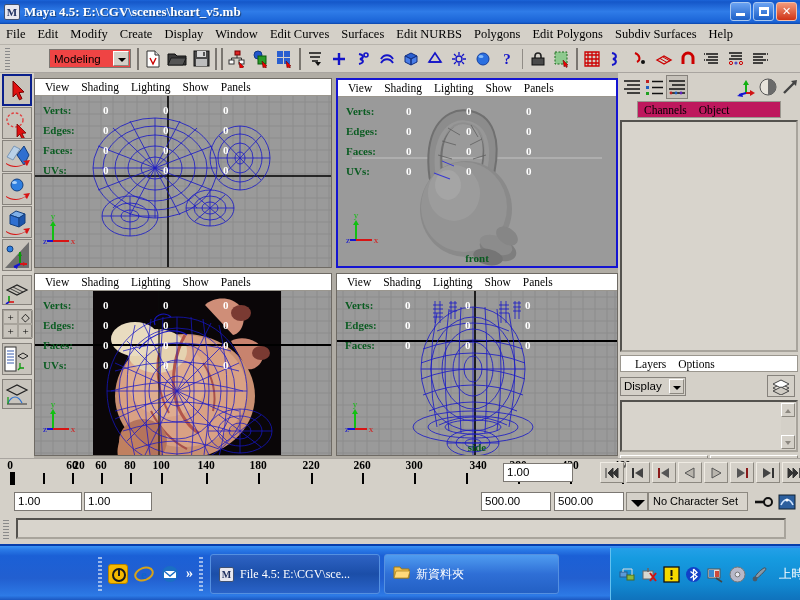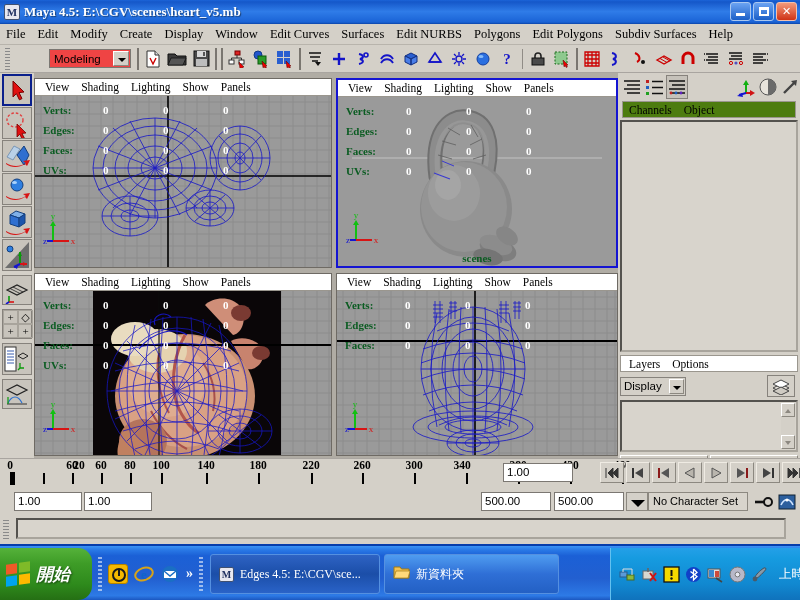--- a/index.html
+++ b/index.html
@@ -127,31 +127,31 @@
     font-family:"Liberation Serif",serif;
   }
   .axis{position:absolute;left:8px;bottom:18px;width:40px;height:40px;z-index:6;}
 
   
   .rightpanel{position:absolute;left:618px;top:73px;width:182px;height:385px;background:#d4d0c8;}
   .rp-tools{height:28px;display:flex;align-items:center;padding-left:4px;gap:1px;}
   .rp-tool{width:26px;height:24px;display:flex;align-items:center;justify-content:center;position:relative;}
   .rp-tool.sel{border:1px solid #86827c;background:#c6c2ba;}
   .cb-head{
-    height:17px;background:#4d7c0f;border:1px solid #9a968e;margin:0 4px;
+    height:17px;background:#be185d;border:1px solid #9a968e;margin:0 19px;
     display:flex;align-items:center;padding-left:6px;gap:12px;
   }
   .cb-head span{font-size:11.5px;font-family:"Liberation Serif",serif;}
   .cb-body{
     margin:2px 2px 0 2px;height:232px;background:#d8d4cc;
     border:2px inset #a8a49c;
   }
   .ly-head{
     height:17px;background:#fff;border:1px solid #9a968e;margin:0 2px;
-    display:flex;align-items:center;padding-left:8px;gap:12px;margin-top:3px;
+    display:flex;align-items:center;padding-left:14px;gap:12px;margin-top:3px;
   }
   .ly-head span{font-size:11.5px;font-family:"Liberation Serif",serif;}
   .ly-bar{height:24px;display:flex;align-items:center;margin:2px;gap:4px;position:relative;}
   .ly-select{
     width:66px;height:19px;background:#d4d0c8;border:1px solid #86827c;
     font-size:11.5px;font-family:"Liberation Sans",sans-serif;
     display:flex;align-items:center;padding-left:3px;position:relative;
   }
   .ly-select .arrow{
     position:absolute;right:1px;top:1px;width:15px;height:15px;background:#d4d0c8;
@@ -724,21 +724,21 @@
         </div>
         <svg class="axis" viewBox="0 0 40 40">
           <path d="M10 32V14" stroke="#12c012" stroke-width="2"></path>
           <path d="M10 12l-3 5h6z" fill="#12c012"></path>
           <text x="10" y="10" font-size="9" fill="#12c012" text-anchor="middle" font-family="Liberation Serif, serif">y</text>
           <path d="M10 32h16" stroke="#d81414" stroke-width="2"></path>
           <text x="30" y="35" font-size="9" fill="#d81414" text-anchor="middle" font-family="Liberation Serif, serif">x</text>
           <path d="M10 32l-6 0" stroke="#1414d2" stroke-width="2"></path>
           <text x="2" y="35" font-size="9" fill="#1414d2" text-anchor="middle" font-family="Liberation Serif, serif">z</text>
         </svg>
-        <div class="vp-label">scenes</div>
+        <div class="vp-label">front</div>
       </div>
     </div>
 
     <div class="vp" style="left:0px;top:200px;width:298px;height:183px;">
       <div class="vp-menu">
         <span>View</span>
         <span>Shading</span>
         <span>Lighting</span>
         <span>Show</span>
         <span>Panels</span>
@@ -889,20 +889,21 @@
         </div>
         <svg class="axis" viewBox="0 0 40 40">
           <path d="M10 32V14" stroke="#12c012" stroke-width="2"></path>
           <path d="M10 12l-3 5h6z" fill="#12c012"></path>
           <text x="10" y="10" font-size="9" fill="#12c012" text-anchor="middle" font-family="Liberation Serif, serif">y</text>
           <path d="M10 32h12" stroke="#d81414" stroke-width="2"></path>
           <text x="26" y="35" font-size="9" fill="#d81414" text-anchor="middle" font-family="Liberation Serif, serif">x</text>
           <path d="M10 32l-7 0" stroke="#1414d2" stroke-width="2"></path>
           <text x="2" y="35" font-size="9" fill="#1414d2" text-anchor="middle" font-family="Liberation Serif, serif">z</text>
         </svg>
+        <div class="vp-label">side</div>
       </div>
     </div>
   </div>
 
   <div class="rightpanel">
     <div class="rp-tools">
       <div class="rp-tool">
         <svg width="20" height="18" viewBox="0 0 20 18">
           <path d="M2 3h16M5 7h13M2 11h16M5 15h13" stroke="#111" stroke-width="1.7"></path>
         </svg>
@@ -993,21 +994,21 @@
       <div class="tl-num" style="left:41px;margin-left:28px;">20</div>
       <div class="tl-num" style="left:62px;">60</div>
       <div class="tl-num" style="left:91px;text-align:right;">60</div>
       <div class="tl-num" style="left:120px;">80</div>
       <div class="tl-num" style="left:151px;">100</div>
       <div class="tl-num" style="left:196px;">140</div>
       <div class="tl-num" style="left:248px;">180</div>
       <div class="tl-num" style="left:301px;">220</div>
       <div class="tl-num" style="left:352px;">260</div>
       <div class="tl-num" style="left:404px;">300</div>
-      <div class="tl-num" style="left:452px;">340</div>
+      <div class="tl-num" style="left:468px;">340</div>
       <div class="tl-num" style="left:508px;">380</div>
       <div class="tl-num" style="left:560px;">420</div>
       <div class="tl-num" style="left:612px;">460</div>
 
       <div class="tl-tick" style="left:0px;"></div>
       <div class="tl-tick" style="left:33px;"></div>
       <div class="tl-tick" style="left:62px;"></div>
       <div class="tl-tick" style="left:91px;"></div>
       <div class="tl-tick" style="left:120px;"></div>
       <div class="tl-tick" style="left:151px;"></div>
@@ -1094,29 +1095,20 @@
       </svg>
     </div>
   </div>
 
   <div class="cmdline">
     <div class="cmd-grip"></div>
     <div class="cmd-input"></div>
   </div>
 
   <div class="taskbar">
-    <div class="startbtn">
-      <div class="startlogo">
-          <i></i>
-          <i></i>
-          <i></i>
-          <i></i>
-        </div>
-      <div class="start-txt">開始</div>
-    </div>
 
     <div class="quicklaunch">
       <div class="ql-sep"></div>
       <div class="ql-icon" style="background:#f5b800;border:1px solid #b58400;">
         <div style="position:absolute;left:3px;top:3px;width:14px;height:14px;border:2px solid #1a1a1a;border-radius:50%;"></div>
         <div style="position:absolute;left:9px;top:5px;width:2px;height:6px;background:#1a1a1a;"></div>
       </div>
       <div class="ql-icon">
         <svg width="20" height="20" viewBox="0 0 20 20">
           <ellipse cx="10" cy="10" rx="9" ry="6" fill="none" stroke="#d8a318" stroke-width="2" transform="rotate(-20 10 10)"></ellipse>
@@ -1130,21 +1122,21 @@
           <path d="M4 7l6 5 6-5" fill="none" stroke="#1a6fc4" stroke-width="1.4"></path>
         </svg>
       </div>
       <div style="color:#fff;font-size:14px;font-weight:bold;font-family:'Liberation Serif',serif;">»</div>
       <div class="ql-sep"></div>
     </div>
 
     <div class="tasks">
       <div class="task active" style="width:170px;">
         <span style="width:15px;height:15px;background:#e8e8f0;border:1px solid #405070;color:#203060;font-size:10px;font-weight:bold;text-align:center;line-height:13px;border-radius:2px;">M</span>
-        <span>Edges 4.5: E:\CGV\sce...</span>
+        <span>File 4.5: E:\CGV\sce...</span>
       </div>
       <div class="task" style="width:175px;">
         <span>
           <svg width="17" height="14" viewBox="0 0 17 14">
             <path d="M1 2h6l1.5 2H16v9H1z" fill="#f5c250" stroke="#a07a14"></path>
             <path d="M1 13l2-7h14l-2 7z" fill="#ffd97a" stroke="#a07a14" stroke-width=".7"></path>
           </svg>
         </span>
         <span>新資料夾</span>
       </div>

